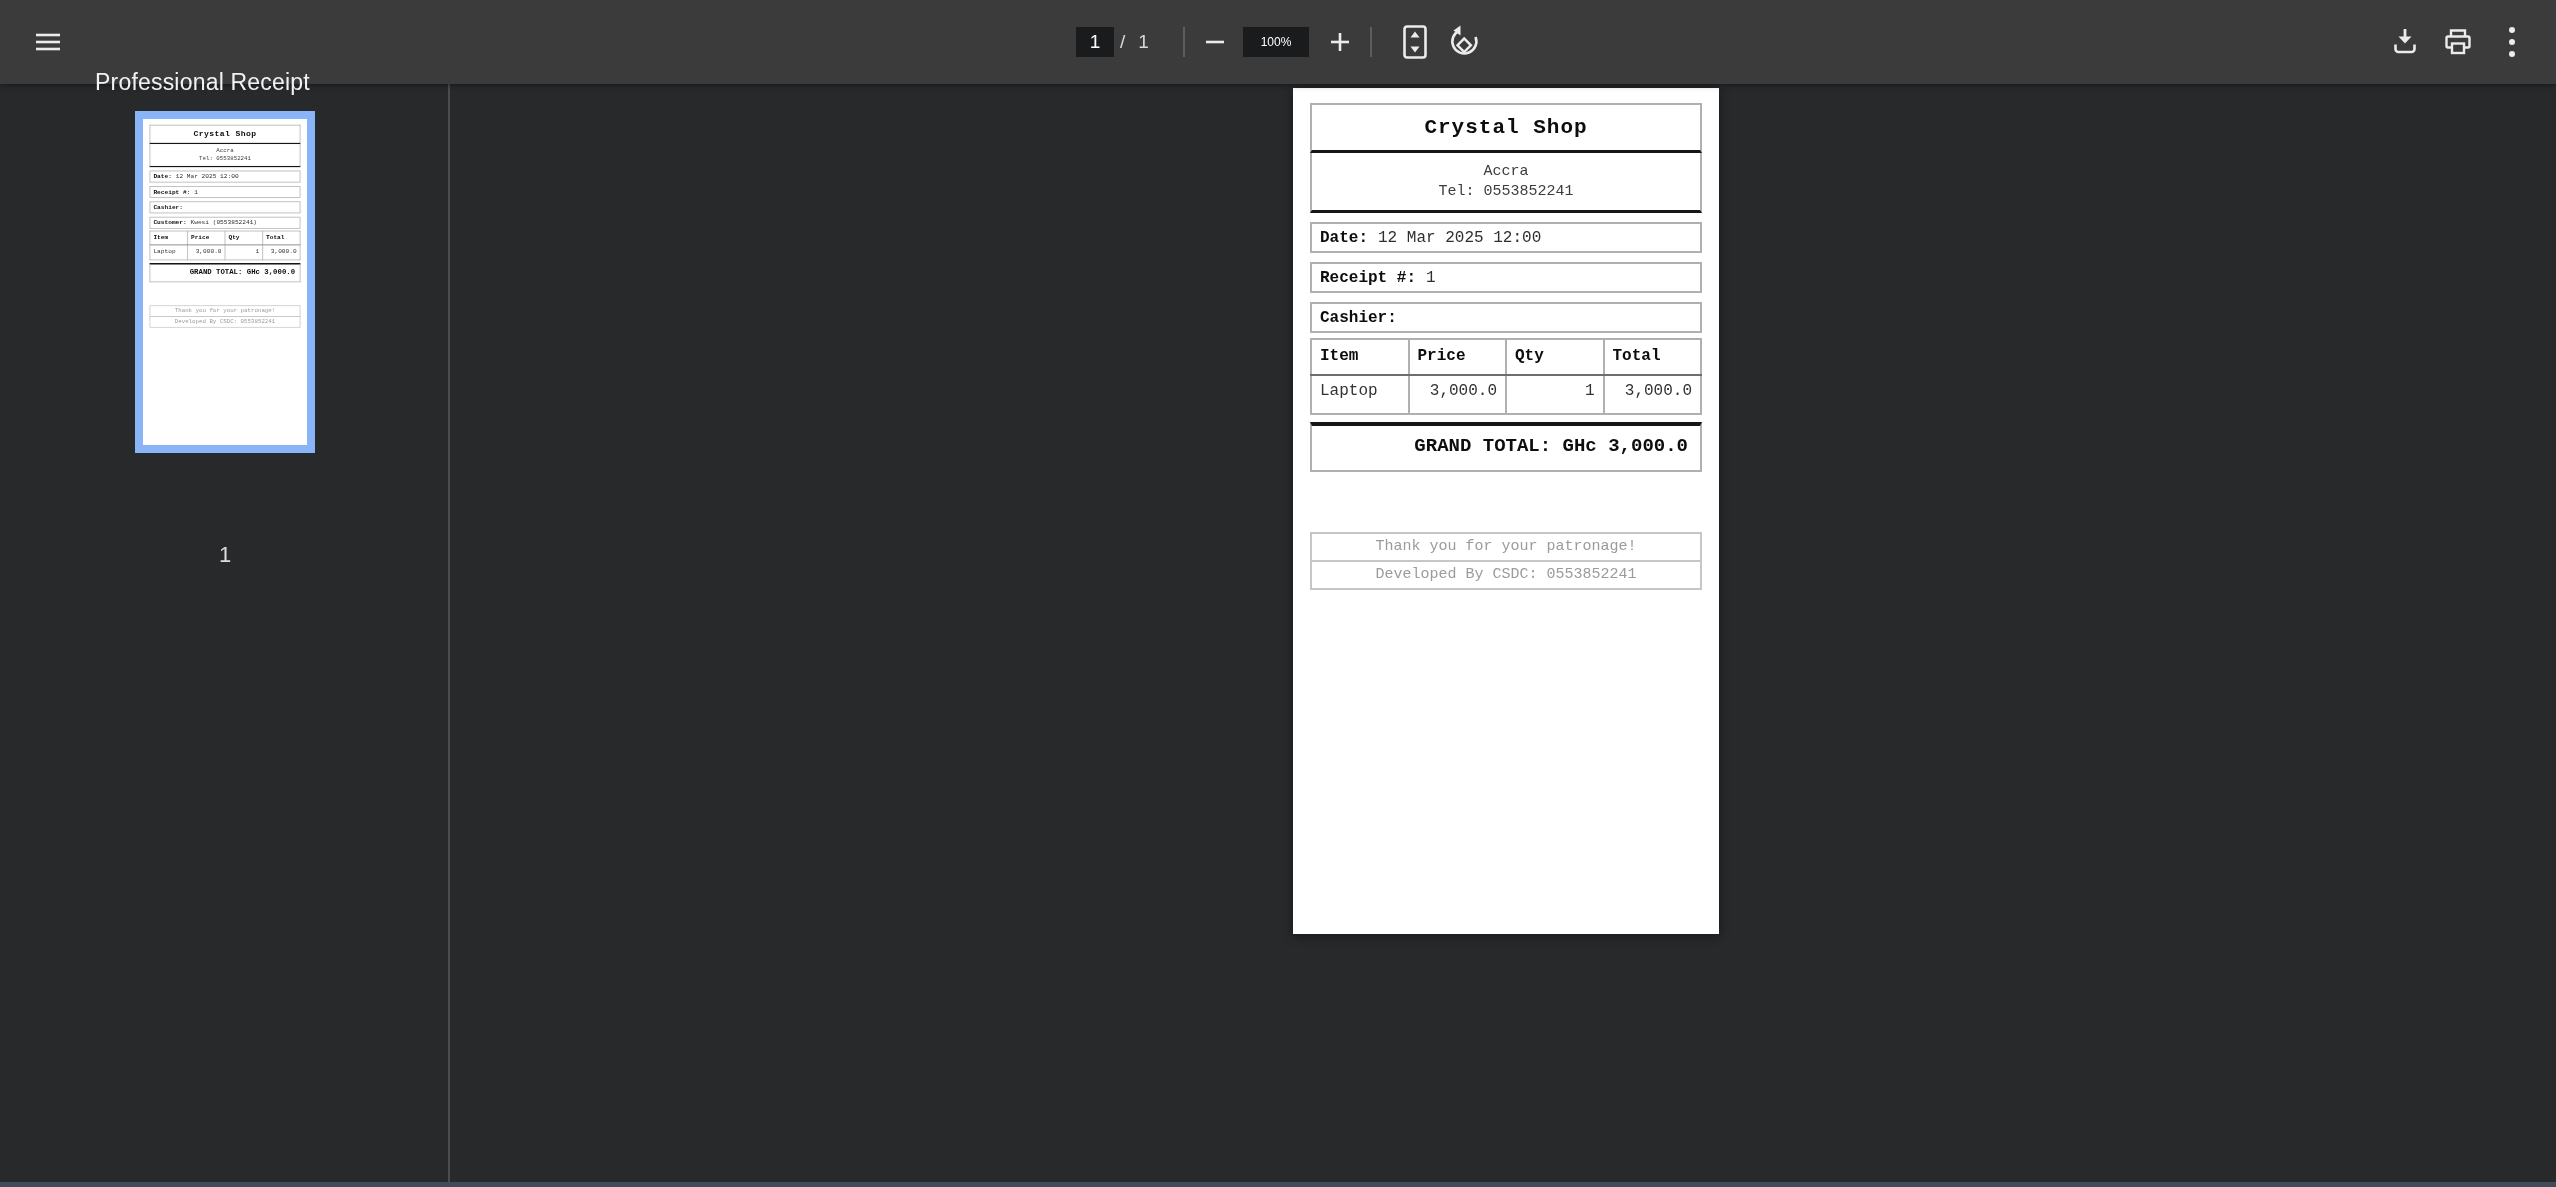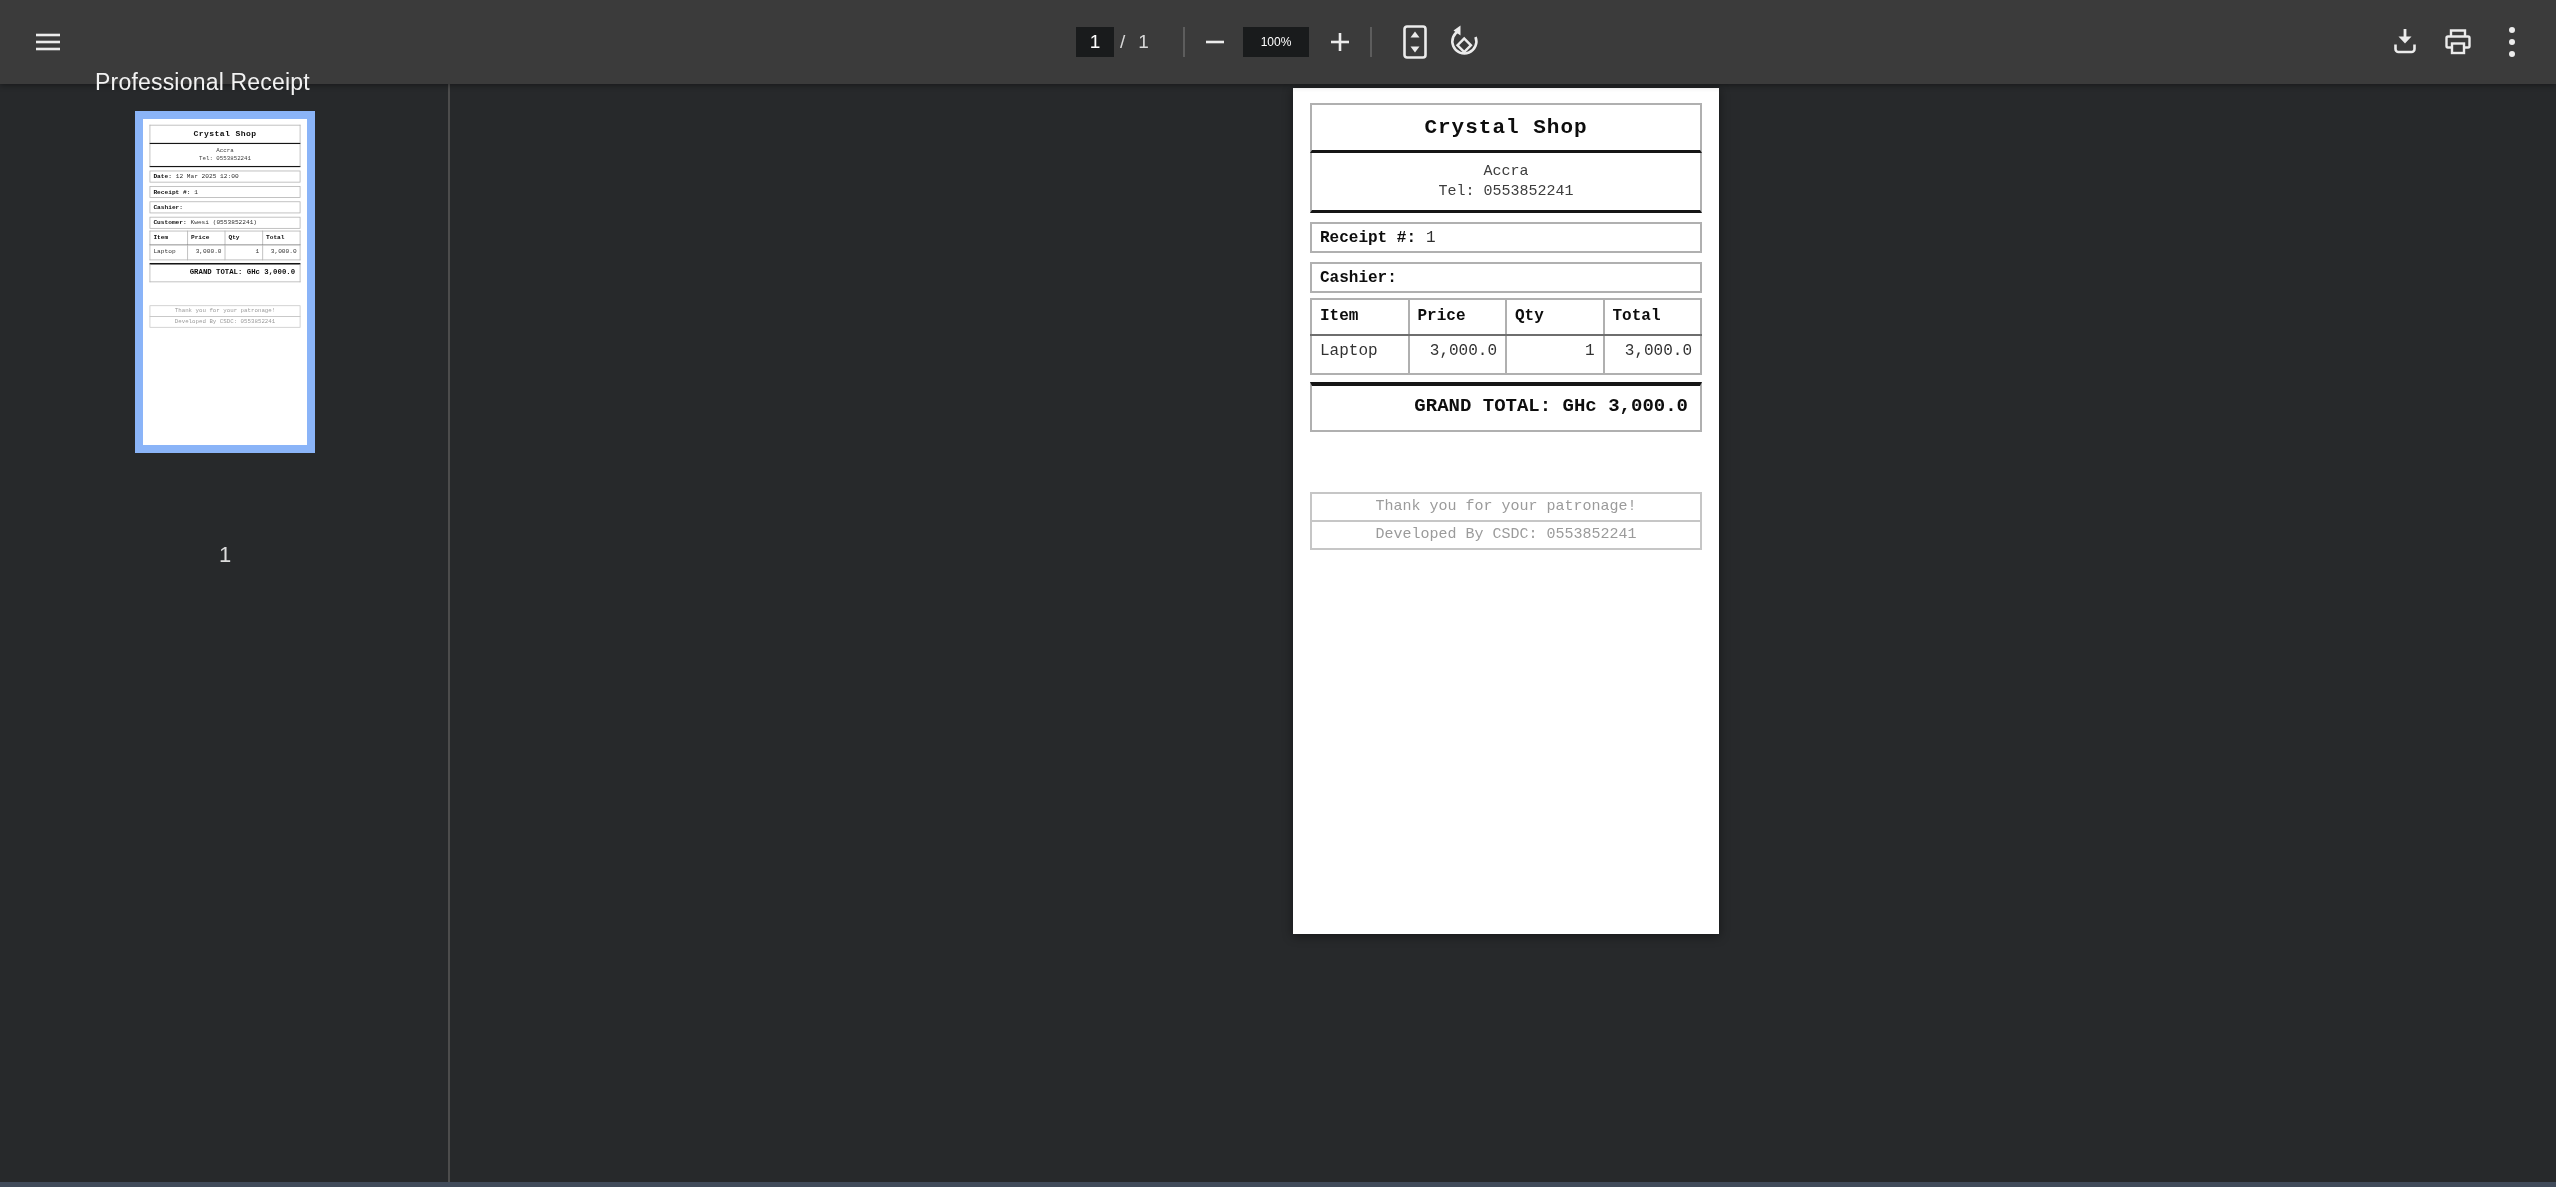--- a/index.html
+++ b/index.html
@@ -255,20 +255,21 @@
 
 <div class="main">
   <div class="page-host" id="main-page-host">
   <div class="receipt">
     <div class="r-title">Crystal Shop</div>
     <div class="r-contact">
       <div>Accra</div>
       <div>Tel: 0553852241</div>
     </div>
 
+    <div class="r-field"><span class="lbl">Date:</span><span class="val">12 Mar 2025 12:00</span></div>
     <div class="r-field"><span class="lbl">Receipt #:</span><span class="val">1</span></div>
     <div class="r-field"><span class="lbl">Cashier:</span><span class="val"></span></div>
 
     <table class="r-table">
       <thead>
         <tr>
           <th>Item</th>
           <th>Price</th>
           <th>Qty</th>
           <th>Total</th>

